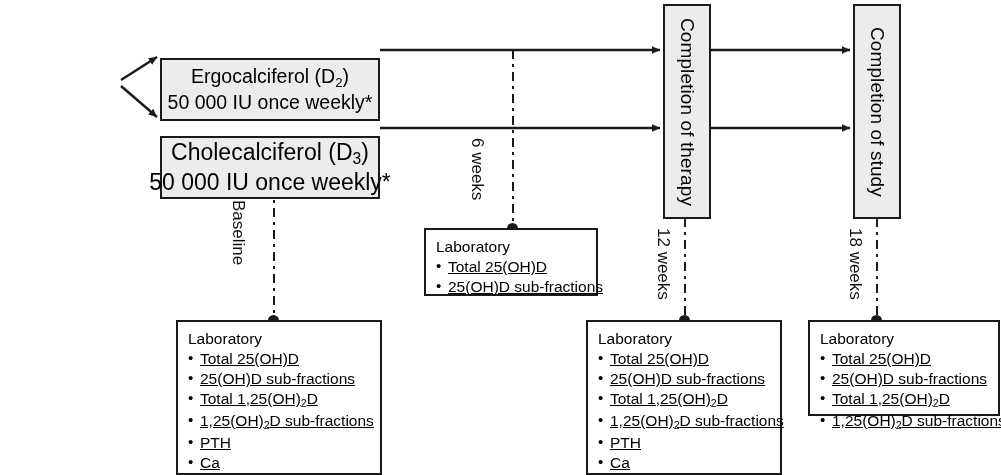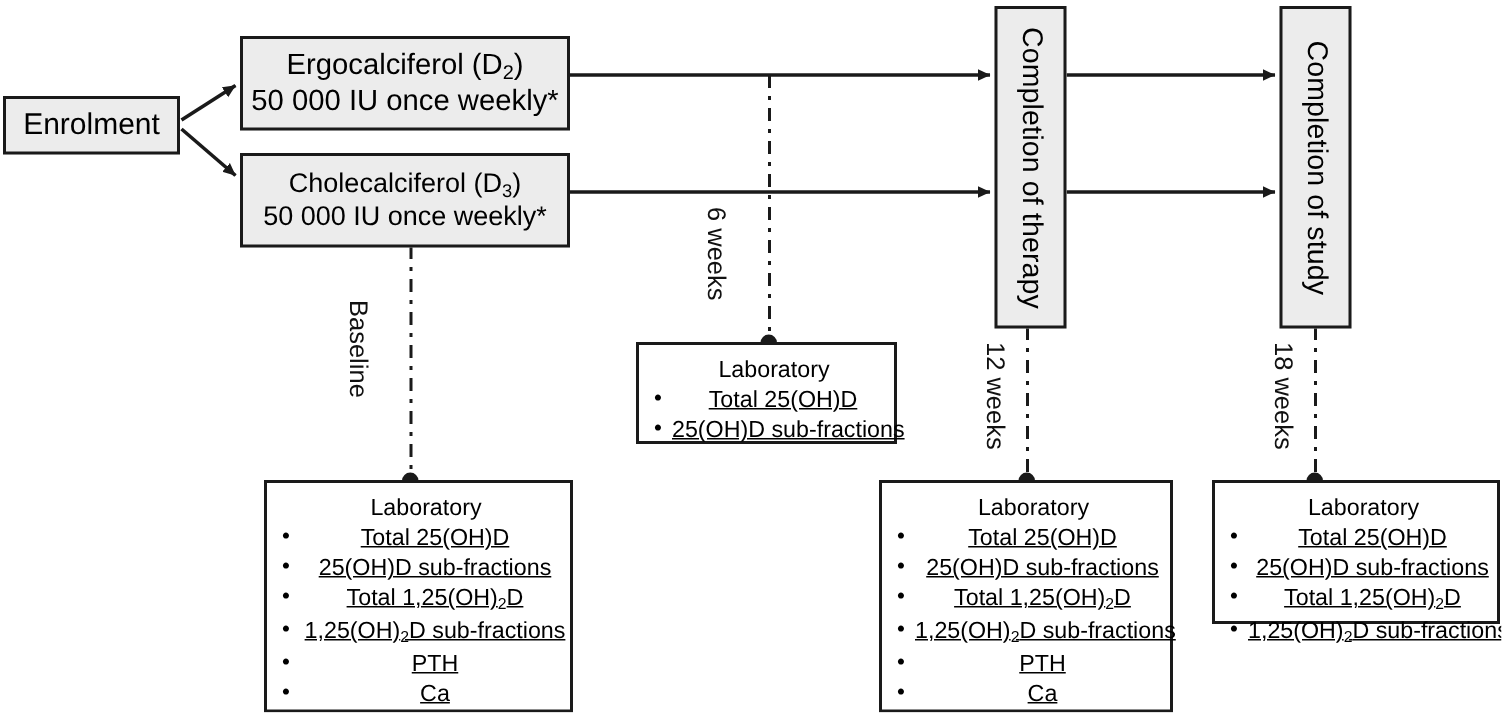--- a/index.html
+++ b/index.html
@@ -21,35 +21,36 @@
     position:absolute;
     box-sizing:border-box;
     border:2px solid #1a1a1a;
     background:#ececec;
     display:flex;
     flex-direction:column;
     align-items:center;
     justify-content:center;
     text-align:center;
     line-height:1.18;
+    margin-top:34px;
   }
   .node .ln{display:block;white-space:nowrap;}
 
   
   #enrolment{
     left:2px; top:64px; width:118px; height:39px;
     font-size:20px;
   }
   #arm-d2{
     left:160px; top:24px; width:220px; height:63px;
     font-size:19.5px;
   }
   #arm-d3{
     left:160px; top:102px; width:220px; height:63px;
-    font-size:18px;
+    font-size:23px;
   }
 
   
   .vnode{
     position:absolute;
     box-sizing:border-box;
     border:2px solid #1a1a1a;
     background:#ececec;
     display:flex;
     align-items:center;
@@ -67,21 +68,20 @@
 
   
   .labbox{
     position:absolute;
     box-sizing:border-box;
     border:2px solid #1a1a1a;
     background:#ffffff;
     padding:7px 0 6px 10px;
     font-size:15.5px;
     line-height:1.30;
-    text-align:center;
   }
   .labbox .lab-title{display:block;white-space:nowrap;}
   .labbox ul{list-style:none;margin:0;padding:0;text-decoration:underline;}
   .labbox li{white-space:nowrap;position:relative;padding-left:12px;}
   .labbox li:before{
     content:"\2022";
     position:absolute;left:0;top:-1px;font-size:15px;
   }
   sub{font-size:0.68em;vertical-align:-0.27em;}
 
@@ -156,23 +156,20 @@
   <div class="dot" style="left:679px; top:315px;"></div>
 
   <div class="dashdot" style="left:876px; top:218px; height:106px;"></div>
   <div class="dot" style="left:871px; top:315px;"></div>
 
   <div class="tlabel" style="left:228px; top:200px;">Baseline</div>
   <div class="tlabel" style="left:467px; top:138px;">6 weeks</div>
   <div class="tlabel" style="left:653px; top:228px;">12 weeks</div>
   <div class="tlabel" style="left:845px; top:228px;">18 weeks</div>
 
-  <div class="node" id="enrolment">
-    <span class="ln">Enrolment</span>
-  </div>
 
   <div class="node" id="arm-d2">
     <span class="ln"><span>Ergocalciferol (D</span><sub>2</sub><span>)</span></span>
     <span class="ln">50 000 IU once weekly*</span>
   </div>
 
   <div class="node" id="arm-d3">
     <span class="ln"><span>Cholecalciferol (D</span><sub>3</sub><span>)</span></span>
     <span class="ln">50 000 IU once weekly*</span>
   </div>

